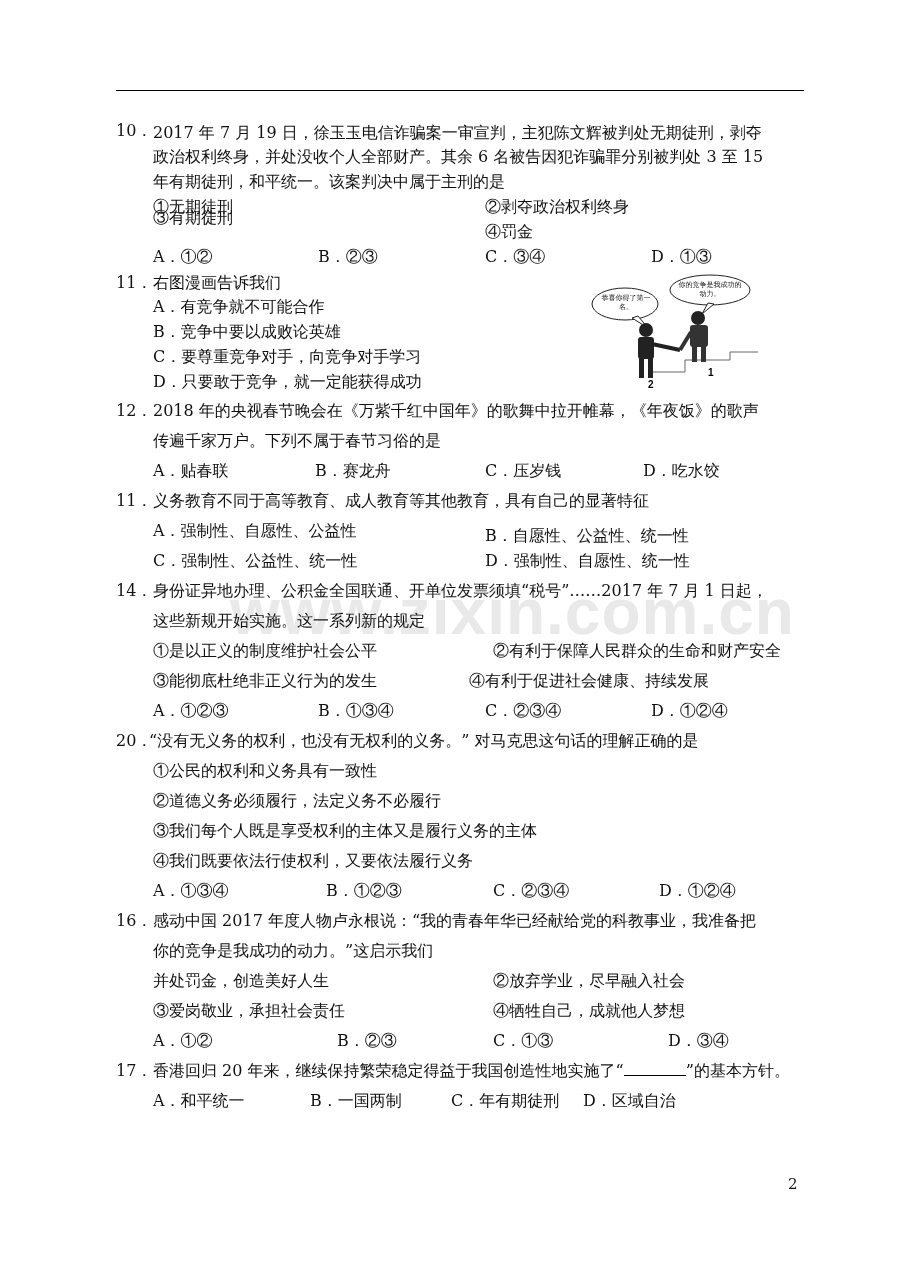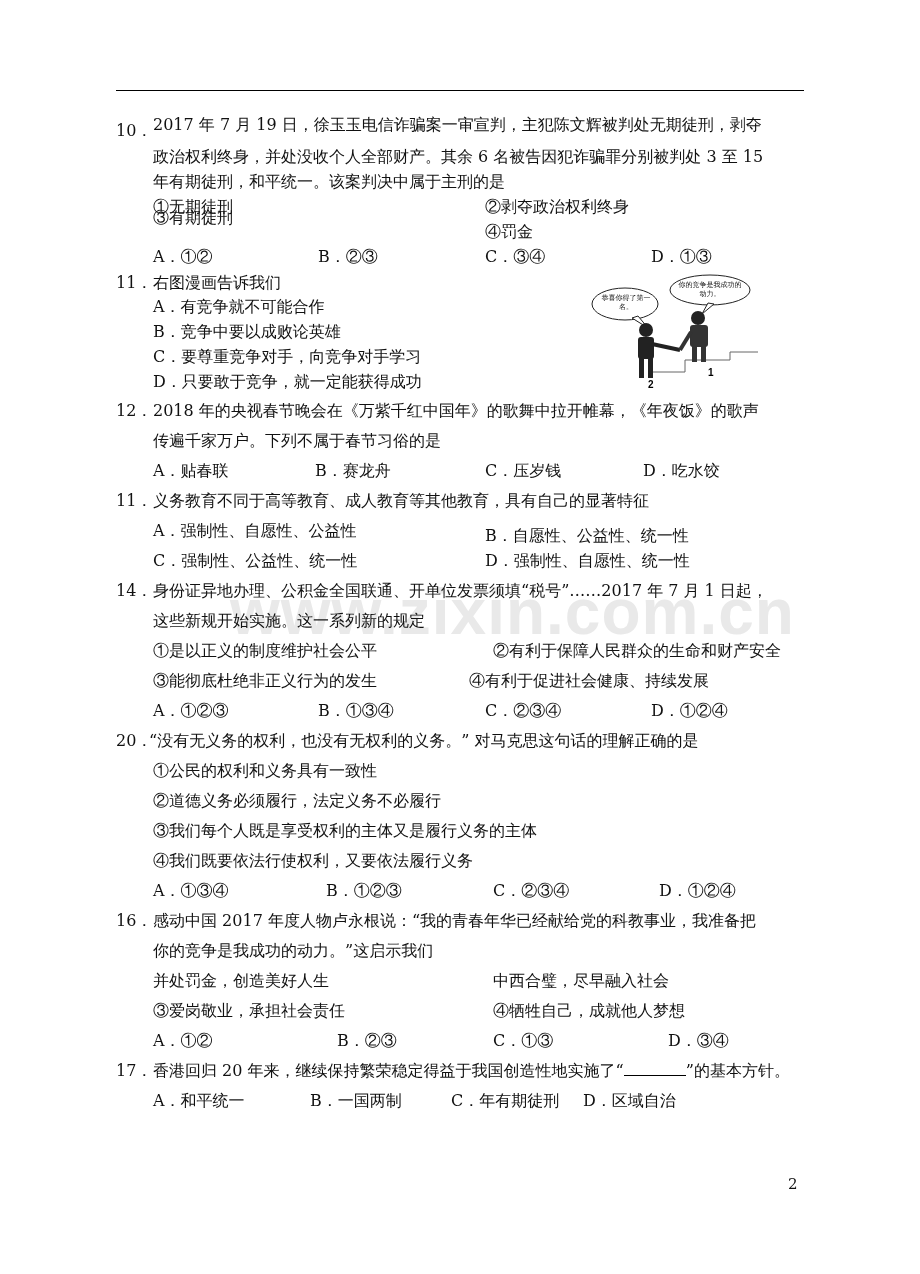--- a/index.html
+++ b/index.html
@@ -16,21 +16,21 @@
   .cartoon { position:absolute; left:590px; top:272px; width:170px; height:118px; z-index:1; }
 </style>
 </head>
 <body>
 
 <div class="rule"></div>
 <div class="watermark">www.zixin.com.cn</div>
 
 <div>
   <div class="line qnum" style="top:121px">10．</div>
-  <div class="line stem" style="top:115px">2017 年 7 月 19 日，徐玉玉电信诈骗案一审宣判，主犯陈文辉被判处无期徒刑，剥夺</div>
+  <div class="line stem" style="top:123px">2017 年 7 月 19 日，徐玉玉电信诈骗案一审宣判，主犯陈文辉被判处无期徒刑，剥夺</div>
   <div class="line stem" style="top:147px">政治权利终身，并处没收个人全部财产。其余 6 名被告因犯诈骗罪分别被判处 3 至 15</div>
   <div class="line stem" style="top:172px">年有期徒刑，和平统一。该案判决中属于主刑的是</div>
   <div class="line" style="top:197px;left:153px">①无期徒刑</div>
   <div class="line" style="top:197px;left:485px">②剥夺政治权利终身</div>
   <div class="line" style="top:208px;left:153px">③有期徒刑</div>
   <div class="line" style="top:222px;left:485px">④罚金</div>
   <div class="line" style="top:247px;left:153px">A．①②</div>
   <div class="line" style="top:247px;left:318px">B．②③</div>
   <div class="line" style="top:247px;left:485px">C．③④</div>
   <div class="line" style="top:247px;left:651px">D．①③</div>
@@ -118,21 +118,21 @@
   <div class="line" style="top:881px;left:326px">B．①②③</div>
   <div class="line" style="top:881px;left:493px">C．②③④</div>
   <div class="line" style="top:881px;left:659px">D．①②④</div>
 </div>
 
 <div>
   <div class="line qnum" style="top:911px">16．</div>
   <div class="line stem" style="top:911px">感动中国 2017 年度人物卢永根说：“我的青春年华已经献给党的科教事业，我准备把</div>
   <div class="line stem" style="top:941px">你的竞争是我成功的动力。”这启示我们</div>
   <div class="line" style="top:971px;left:153px">并处罚金，创造美好人生</div>
-  <div class="line" style="top:971px;left:493px">中西合璧，尽早融入社会</div>
+  <div class="line" style="top:971px;left:493px">②放弃学业，尽早融入社会</div>
   <div class="line" style="top:1001px;left:153px">③爱岗敬业，承担社会责任</div>
   <div class="line" style="top:1001px;left:493px">④牺牲自己，成就他人梦想</div>
   <div class="line" style="top:1031px;left:153px">A．①②</div>
   <div class="line" style="top:1031px;left:337px">B．②③</div>
   <div class="line" style="top:1031px;left:493px">C．①③</div>
   <div class="line" style="top:1031px;left:668px">D．③④</div>
 </div>
 
 <div>
   <div class="line qnum" style="top:1061px">17．</div>

